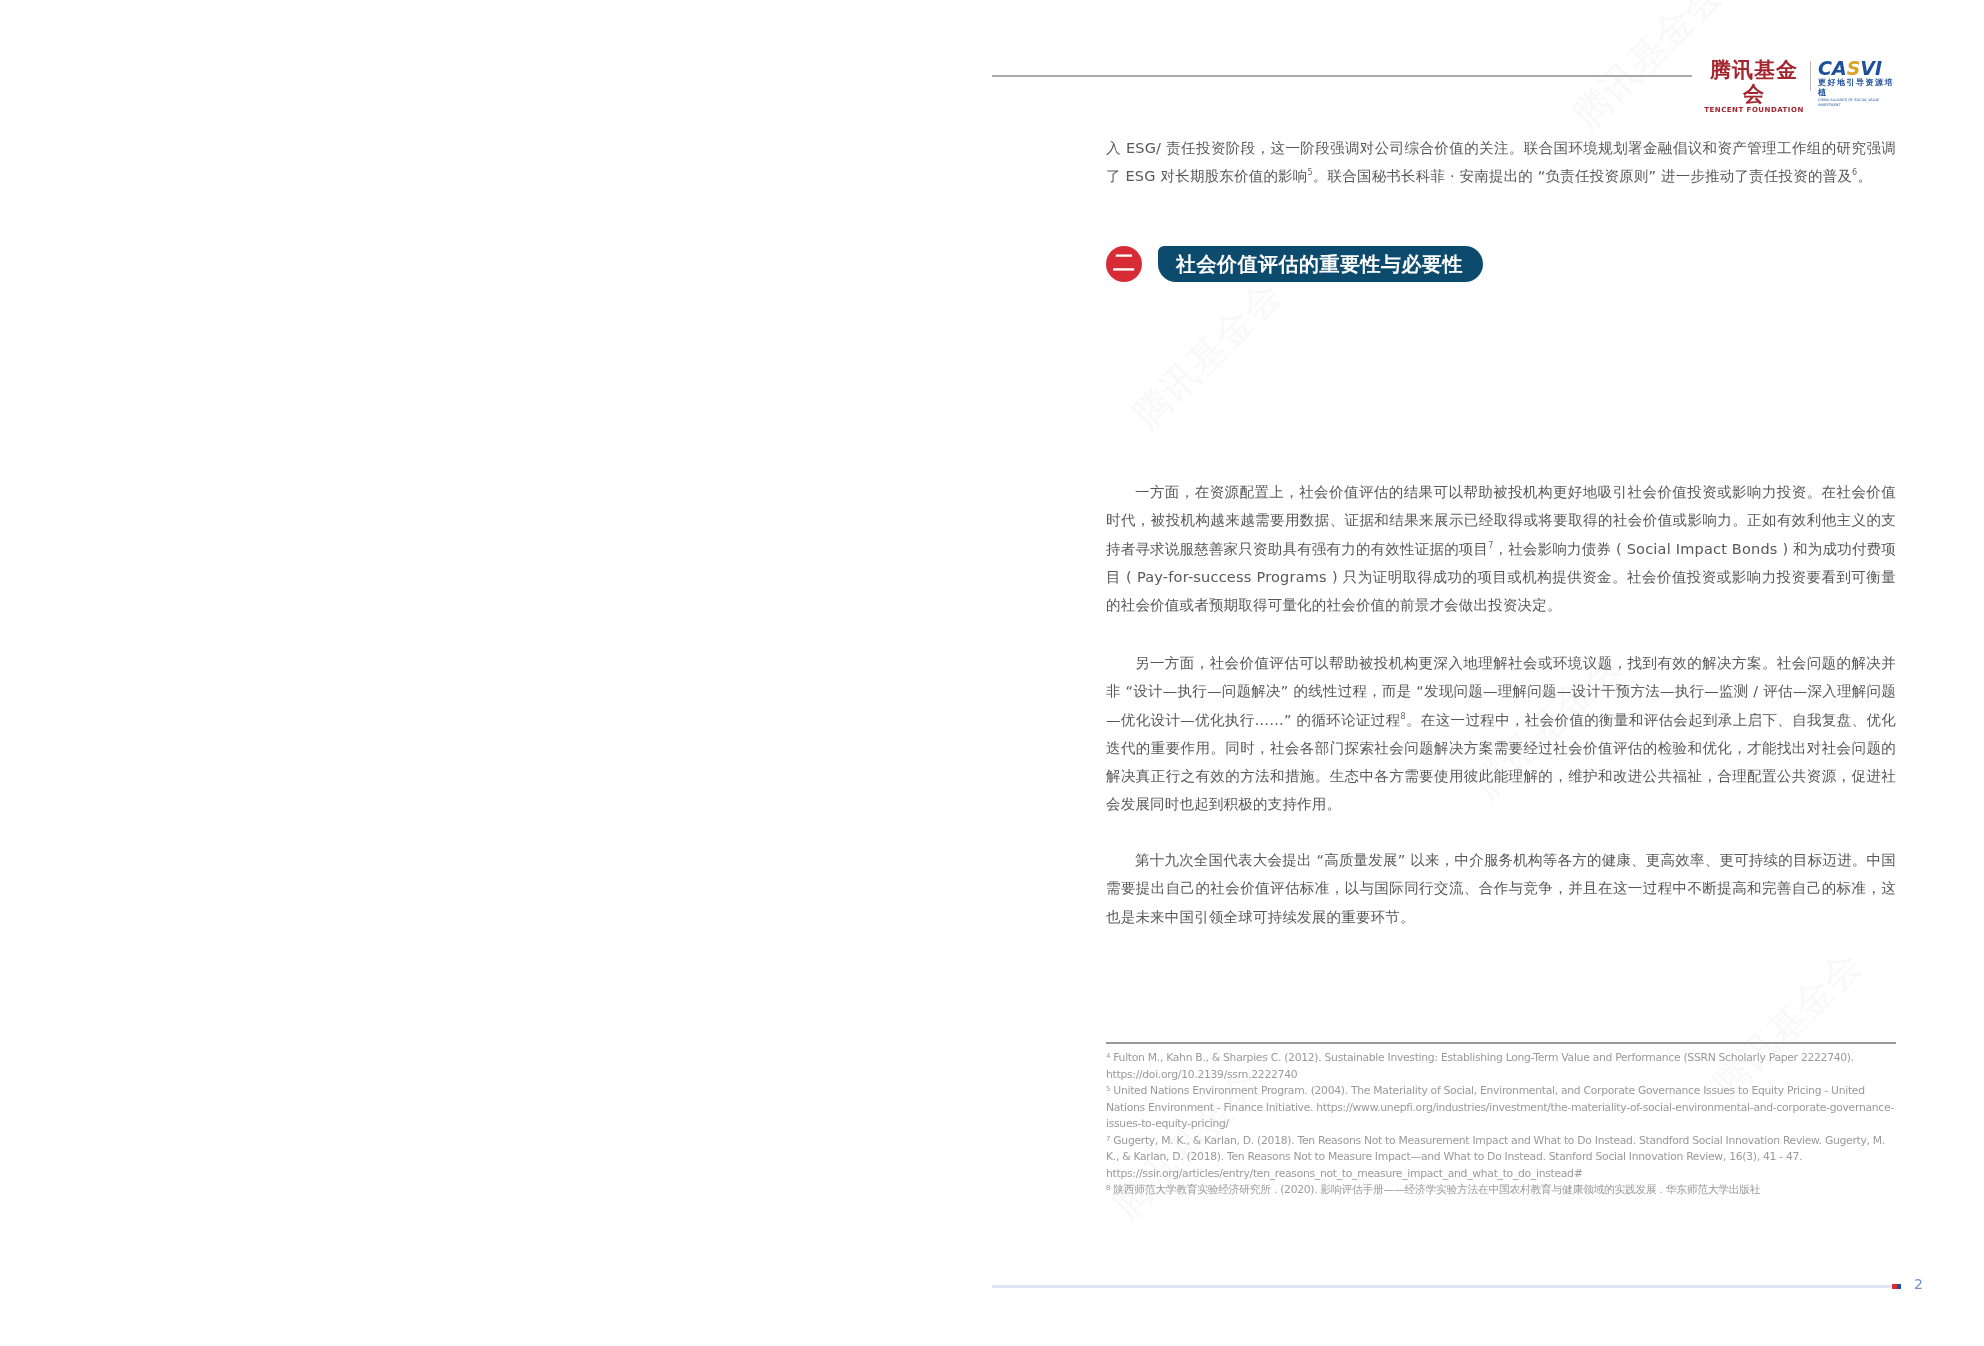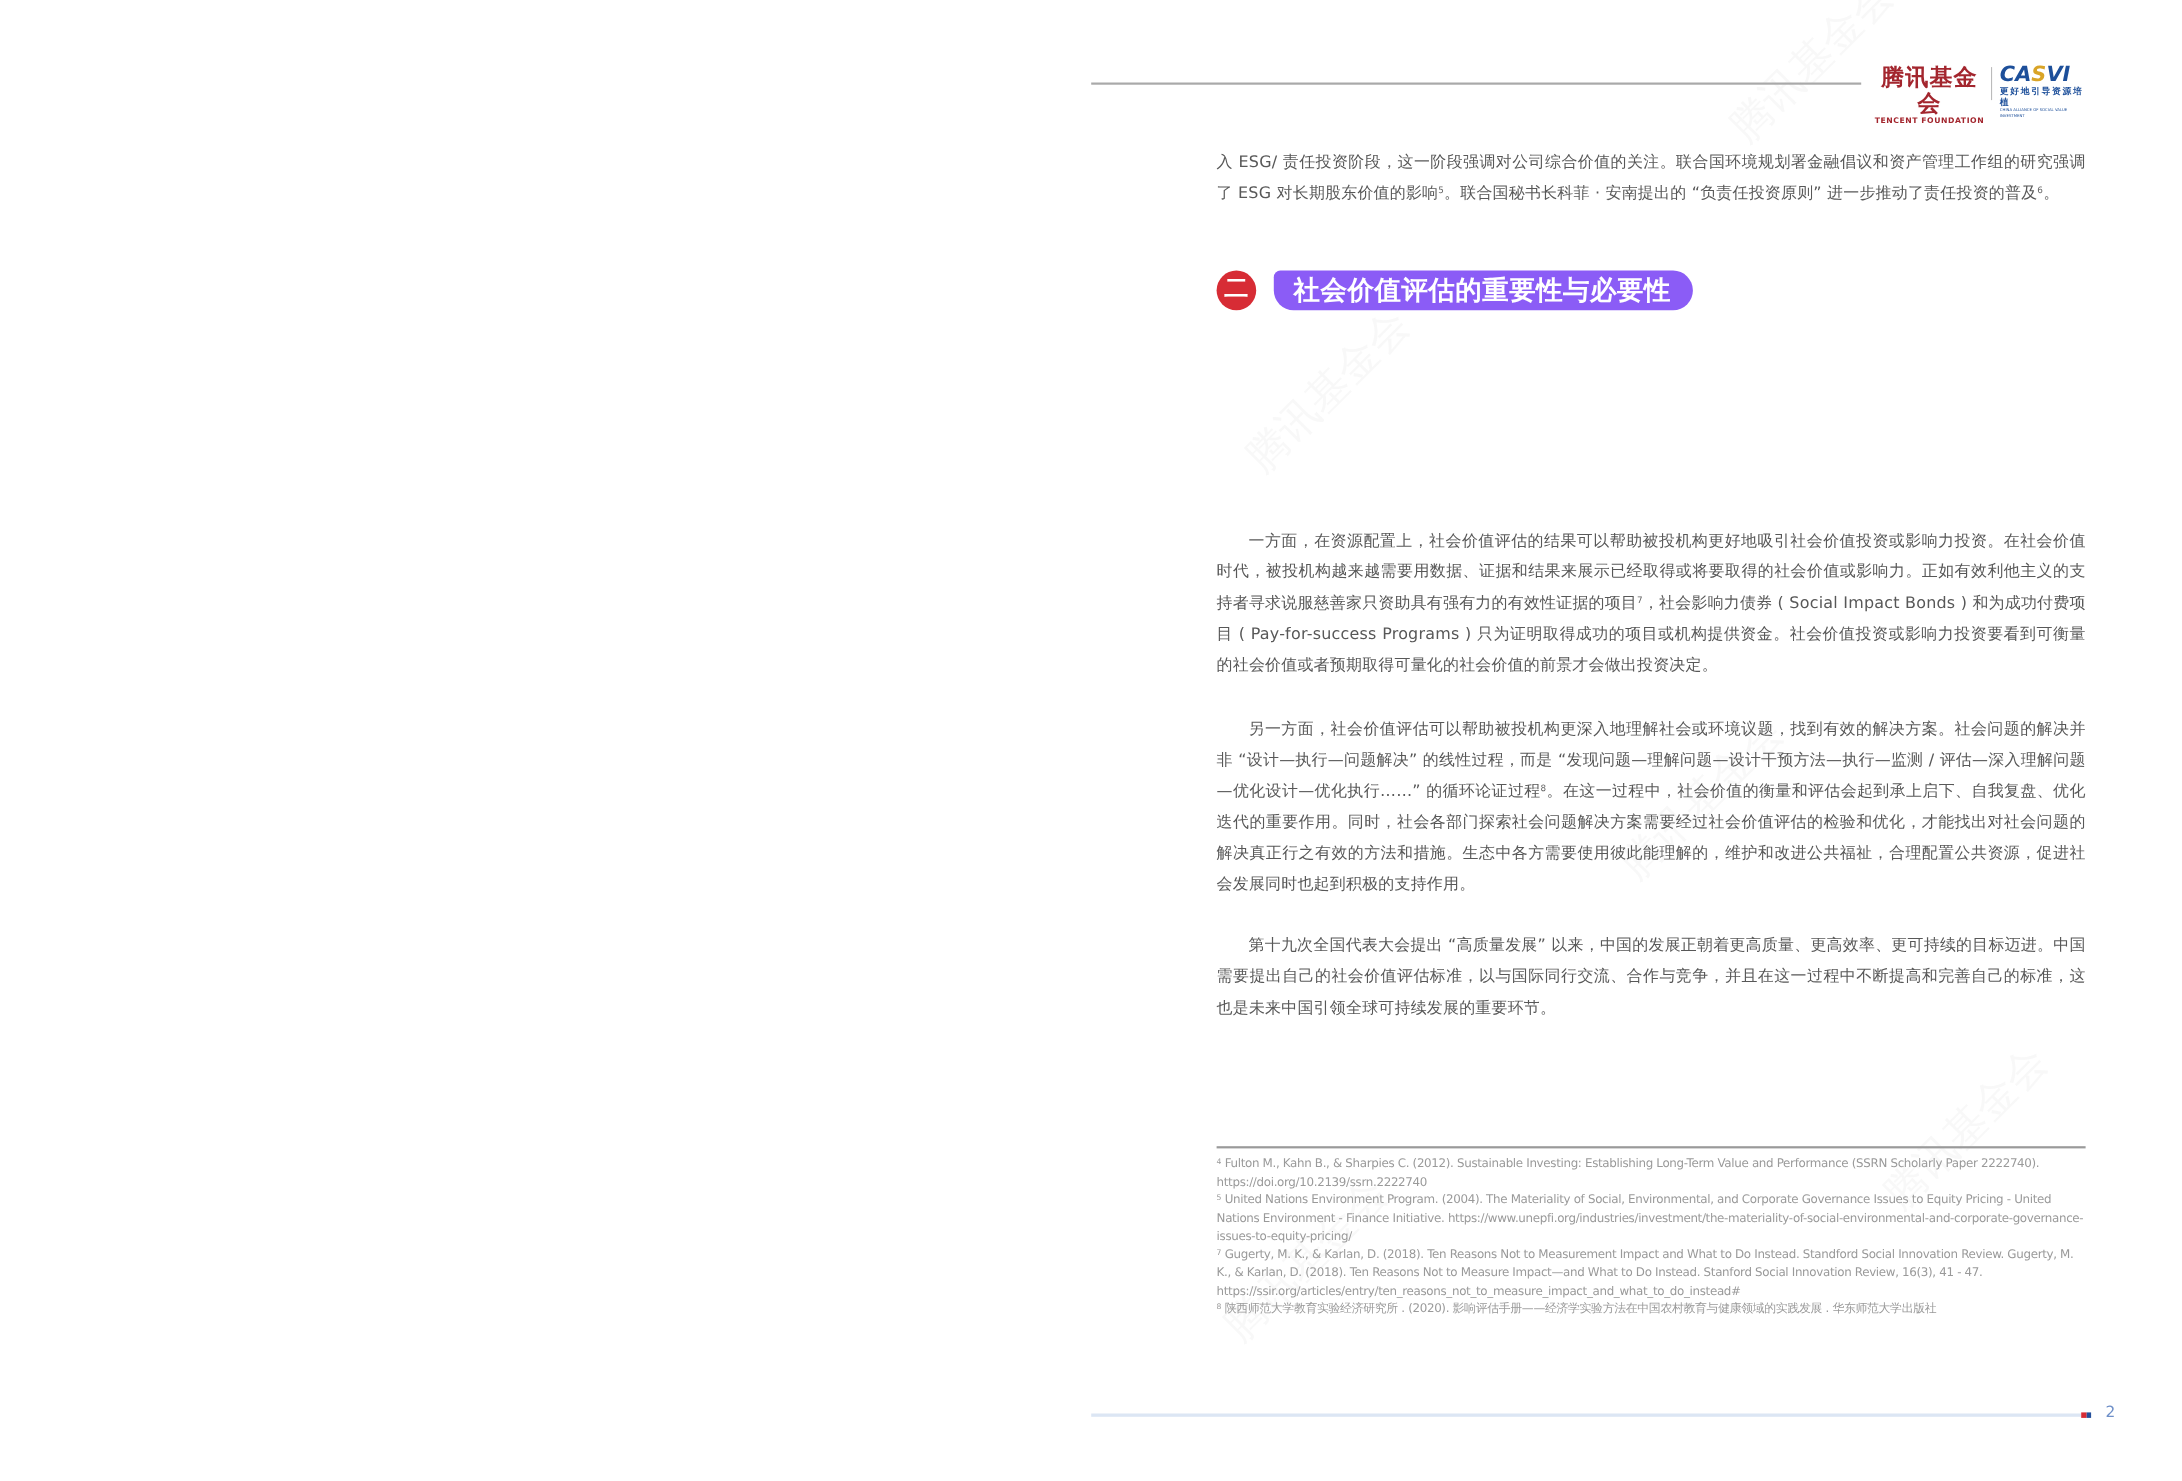--- a/index.html
+++ b/index.html
@@ -21,21 +21,21 @@
   .logo-casvi .sub { font-size: 3.5px; color: #1d4f9a; line-height: 5px; }
 
   
   .text { position: absolute; left: 114px; width: 790px; font-size: 14.5px; line-height: 28.3px; color: #585858; text-align: justify; letter-spacing: 0.2px; }
   .text p { margin: 0; }
   .text .indent { text-indent: 2em; }
   sup { font-size: 8px; vertical-align: top; position: relative; top: -3px; color: #666; }
 
   
   .sec-num { position: absolute; left: 114px; top: 246px; width: 36px; height: 36px; border-radius: 50%; background: #d72c35; color: #fff; font-size: 22px; font-weight: bold; text-align: center; line-height: 34px; }
-  .sec-title { position: absolute; left: 166px; top: 246px; height: 36px; padding: 0 20px 0 18px; background: #8b5cf6; color: #fff; font-size: 24px; font-weight: bold; line-height: 36px; border-radius: 6px 18px 18px 18px; letter-spacing: 0.5px; }
+  .sec-title { position: absolute; left: 166px; top: 246px; height: 36px; padding: 0 20px 0 18px; background: #0c4a6e; color: #fff; font-size: 20px; font-weight: bold; line-height: 36px; border-radius: 6px 18px 18px 18px; letter-spacing: 0.5px; }
 
   
   .fn-rule { position: absolute; left: 114px; top: 1042px; width: 790px; height: 2px; background: #9a9a9a; }
   .footnotes { position: absolute; left: 114px; top: 1050px; width: 790px; font-size: 10.8px; line-height: 16.5px; color: #9a9a9a; letter-spacing: -0.3px; }
   .footnotes div { margin: 0; }
   .footnotes sup { font-size: 7px; color: #9a9a9a; top: -2px; }
 
   
   .footer-rule { position: absolute; left: 0; top: 1285px; width: 900px; height: 3px; background: #dce6f4; }
   .footer-mark-r { position: absolute; left: 900px; top: 1284px; width: 5px; height: 5px; background: #d72c35; }
@@ -82,21 +82,21 @@
 
   <div class="text" style="top:478px;">
     <p class="indent"><span>一方面，在资源配置上，社会价值评估的结果可以帮助被投机构更好地吸引社会价值投资或影响力投资。在社会价值时代，被投机构越来越需要用数据、证据和结果来展示已经取得或将要取得的社会价值或影响力。正如有效利他主义的支持者寻求说服慈善家只资助具有强有力的有效性证据的项目</span><sup>7</sup><span>，社会影响力债券 ( Social Impact Bonds ) 和为成功付费项目 ( Pay-for-success Programs ) 只为证明取得成功的项目或机构提供资金。社会价值投资或影响力投资要看到可衡量的社会价值或者预期取得可量化的社会价值的前景才会做出投资决定。</span></p>
   </div>
 
   <div class="text" style="top:649px;">
     <p class="indent"><span>另一方面，社会价值评估可以帮助被投机构更深入地理解社会或环境议题，找到有效的解决方案。社会问题的解决并非 “设计—执行—问题解决” 的线性过程，而是 “发现问题—理解问题—设计干预方法—执行—监测 / 评估—深入理解问题—优化设计—优化执行……” 的循环论证过程</span><sup>8</sup><span>。在这一过程中，社会价值的衡量和评估会起到承上启下、自我复盘、优化迭代的重要作用。同时，社会各部门探索社会问题解决方案需要经过社会价值评估的检验和优化，才能找出对社会问题的解决真正行之有效的方法和措施。生态中各方需要使用彼此能理解的，维护和改进公共福祉，合理配置公共资源，促进社会发展同时也起到积极的支持作用。</span></p>
   </div>
 
   <div class="text" style="top:846px;">
-    <p class="indent">第十九次全国代表大会提出 “高质量发展” 以来，中国的发展正朝着更高质量、更高效率、更可持续的目标迈进。中国需要提出自己的社会价值评估标准，以与国际同行交流、合作与竞争，并且在这一过程中不断提高和完善自己的标准，这也是未来中国引领全球可持续发展的重要环节。</p>
+    <p class="indent">第十九次全国代表大会提出 “高质量发展” 以来，中介服务机构等各方的健康、更高效率、更可持续的目标迈进。中国需要提出自己的社会价值评估标准，以与国际同行交流、合作与竞争，并且在这一过程中不断提高和完善自己的标准，这也是未来中国引领全球可持续发展的重要环节。</p>
   </div>
 
 
   <div class="fn-rule"></div>
   <div class="footnotes">
     <div><sup>4</sup> <span>Fulton M., Kahn B., &amp; Sharpies C. (2012). Sustainable Investing: Establishing Long-Term Value and Performance (SSRN Scholarly Paper 2222740). https://doi.org/10.2139/ssrn.2222740</span></div>
     <div><sup>5</sup> <span>United Nations Environment Program. (2004). The Materiality of Social, Environmental, and Corporate Governance Issues to Equity Pricing - United Nations Environment - Finance Initiative. https://www.unepfi.org/industries/investment/the-materiality-of-social-environmental-and-corporate-governance-issues-to-equity-pricing/</span></div>
     <div><sup>7</sup> <span>Gugerty, M. K., &amp; Karlan, D. (2018). Ten Reasons Not to Measurement Impact and What to Do Instead. Standford Social Innovation Review. Gugerty, M. K., &amp; Karlan, D. (2018). Ten Reasons Not to Measure Impact—and What to Do Instead. Stanford Social Innovation Review, 16(3), 41 - 47. https://ssir.org/articles/entry/ten_reasons_not_to_measure_impact_and_what_to_do_instead#</span></div>
     <div><sup>8</sup> <span>陕西师范大学教育实验经济研究所 . (2020). 影响评估手册——经济学实验方法在中国农村教育与健康领域的实践发展 . 华东师范大学出版社</span></div>
   </div>

